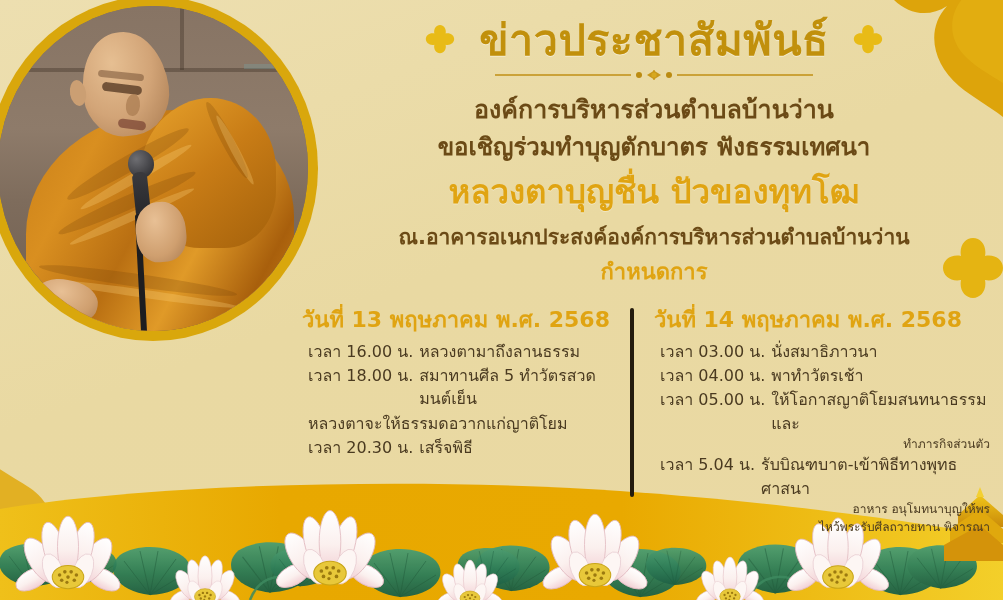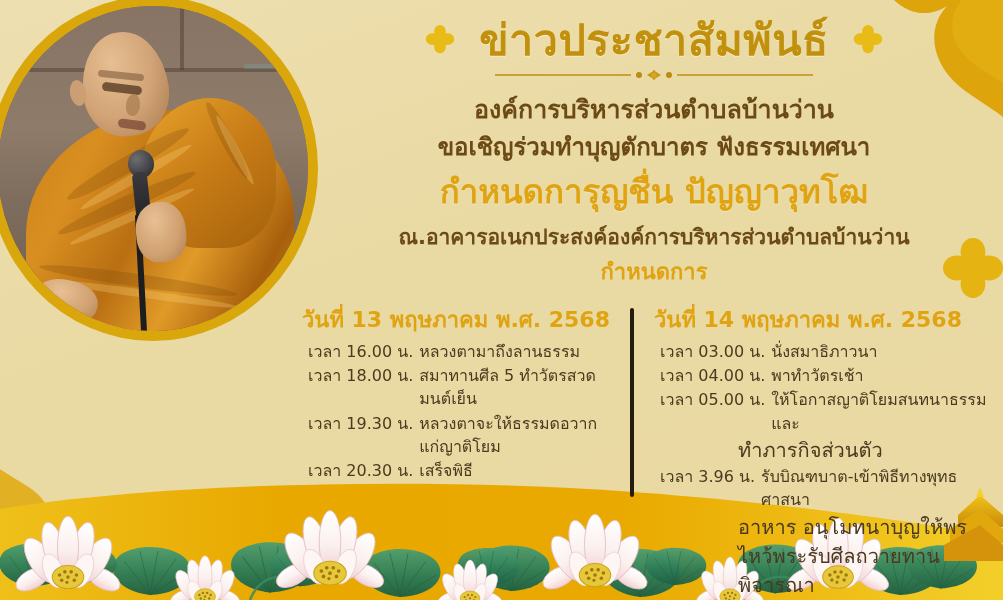--- a/index.html
+++ b/index.html
@@ -141,22 +141,23 @@
     font-size:22px;font-weight:bold;color:#e0a412;margin:0 0 6px 2px;line-height:1.25;
   }
   .sched-list{list-style:none;margin:0;padding:0;}
   .sched-item{
     font-size:16px;color:#4a3a20;line-height:1.46;margin:0 0 1px 8px;
     display:flex;gap:6px;
   }
   .sched-time{white-space:nowrap;}
   .sched-text{}
   .sched-cont{
-    font-size:20px;color:#4a3a20;line-height:1.46;
+    font-size:12px;color:#4a3a20;line-height:1.46;
     padding-left:86px;
+    text-align:right;
   }
 
   
   #bottom-band{
     position:absolute;left:0;bottom:0;width:1003px;height:125px;z-index:2;pointer-events:none;
   }
 </style>
 </head>
 <body>
 
@@ -338,40 +339,39 @@
       <line x1="188" y1="8" x2="324" y2="8" stroke="#c08f14" stroke-width="1.4"></line>
       <circle cx="150" cy="8" r="3" fill="#bb8b12"></circle>
       <circle cx="180" cy="8" r="3" fill="#bb8b12"></circle>
       <path d="M158,8 L166,3 L166,13 Z" fill="#c8971a"></path>
       <path d="M172,8 L164,3 L164,13 Z" fill="#c8971a"></path>
       <circle cx="165" cy="8" r="2.6" fill="#d7a81f"></circle>
     </svg>
 
     <div class="sub1">องค์การบริหารส่วนตำบลบ้านว่าน</div>
     <div class="sub2">ขอเชิญร่วมทำบุญตักบาตร ฟังธรรมเทศนา</div>
-    <div class="monk-name">กำหนดการุญชื่น ปัญญาวุทโฒ</div>
+    <div class="monk-name">หลวงตาบุญชื่น ปัวของทุทโฒ</div>
     <div class="sub3">ณ.อาคารอเนกประสงค์องค์การบริหารส่วนตำบลบ้านว่าน</div>
     <div class="agenda-word">กำหนดการ</div>
   </div>
 
   <div id="schedule">
 
     <div class="sched-col" id="col-left">
       <div class="sched-head">วันที่ 13 พฤษภาคม พ.ศ. 2568</div>
       <ul class="sched-list">
         <li class="sched-item">
           <span class="sched-time">เวลา 16.00 น.</span>
           <span class="sched-text">หลวงตามาถึงลานธรรม</span>
         </li>
         <li class="sched-item">
           <span class="sched-time">เวลา 18.00 น.</span>
           <span class="sched-text">สมาทานศีล 5 ทำวัตรสวดมนต์เย็น</span>
         </li>
         <li class="sched-item">
-          <span class="sched-time">เวลา 19.30 น.</span>
           <span class="sched-text">หลวงตาจะให้ธรรมดอวากแก่ญาติโยม</span>
         </li>
         <li class="sched-item">
           <span class="sched-time">เวลา 20.30 น.</span>
           <span class="sched-text">เสร็จพิธี</span>
         </li>
       </ul>
     </div>
 
     <div id="col-divider"></div>
@@ -386,21 +386,21 @@
         <li class="sched-item">
           <span class="sched-time">เวลา 04.00 น.</span>
           <span class="sched-text">พาทำวัตรเช้า</span>
         </li>
         <li class="sched-item">
           <span class="sched-time">เวลา 05.00 น.</span>
           <span class="sched-text">ให้โอกาสญาติโยมสนทนาธรรมและ</span>
         </li>
         <li class="sched-cont">ทำภารกิจส่วนตัว</li>
         <li class="sched-item">
-          <span class="sched-time">เวลา 3.96 น.</span>
+          <span class="sched-time">เวลา 5.04 น.</span>
           <span class="sched-text">รับบิณฑบาต-เข้าพิธีทางพุทธศาสนา</span>
         </li>
         <li class="sched-cont">อาหาร อนุโมทนาบุญให้พร</li>
         <li class="sched-cont">ไหว้พระรับศีลถวายทาน พิจารณา</li>
       </ul>
     </div>
   </div>
 
 </div>
 

